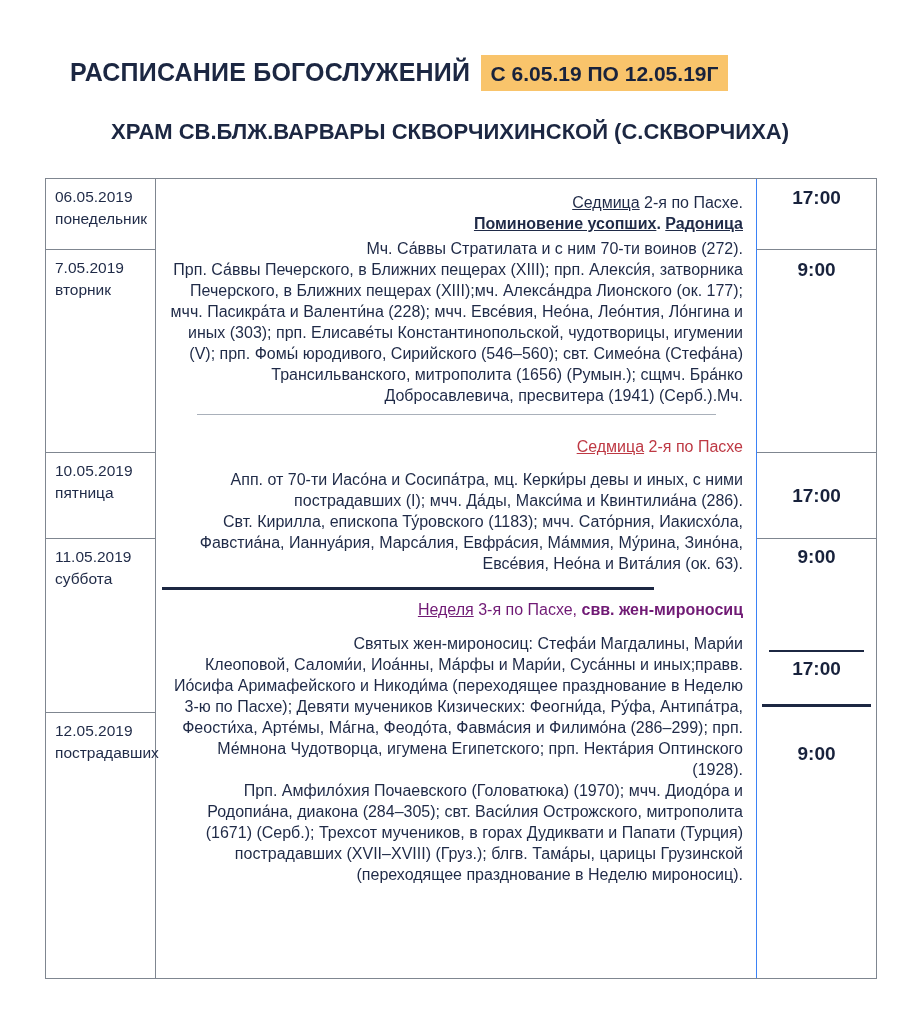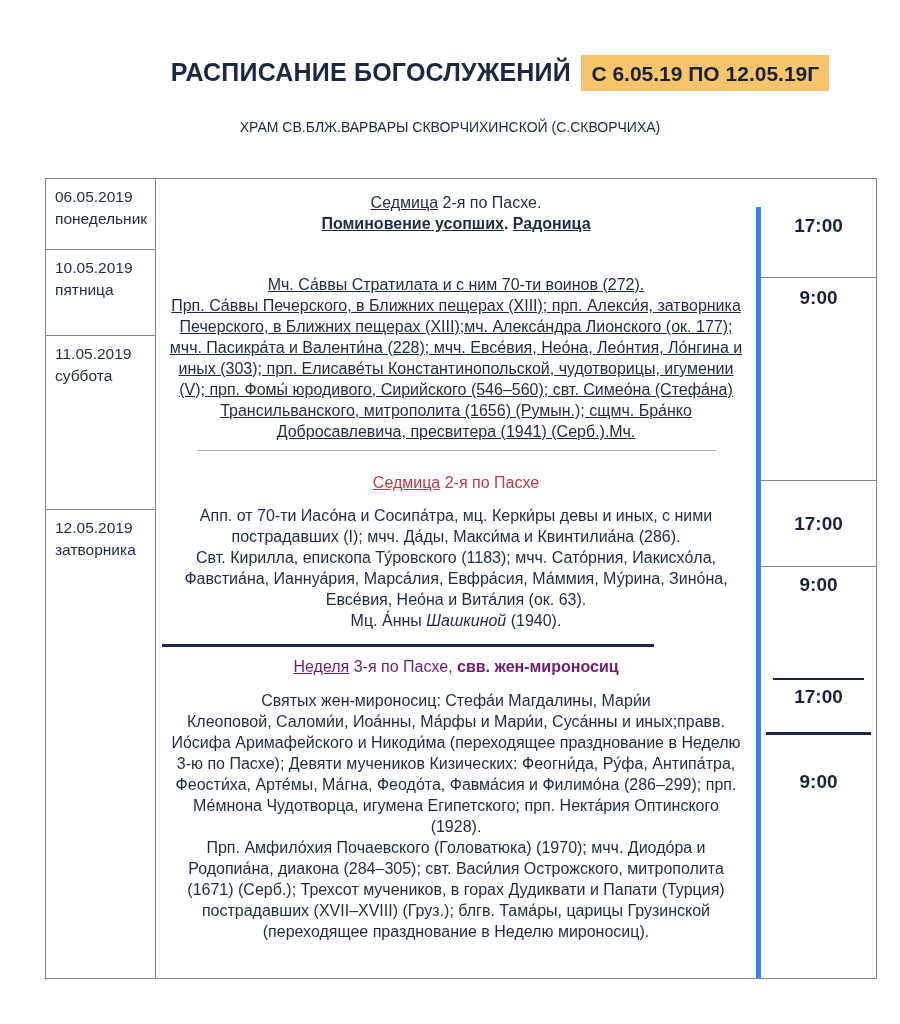--- a/index.html
+++ b/index.html
@@ -3,57 +3,57 @@
 <meta charset="utf-8">
 <style>
   * { margin:0; padding:0; box-sizing:border-box; }
   html,body { background:#ffffff; }
   .page {
     position:relative; width:900px; height:1024px; background:#ffffff;
     font-family:"Liberation Sans","DejaVu Sans",sans-serif;
     color:#1F2A47; overflow:hidden;
   }
   
-  .title-row { margin-top:58px; padding-left:100px; text-align:center; white-space:nowrap; }
+  .title-row { margin-top:58px; padding-left:70px; white-space:nowrap; }
   .title { font-size:25px; font-weight:bold; color:#1C2742; letter-spacing:.2px; }
   .date-range {
     font-size:21px; font-weight:bold; color:#18223C;
     background:#F9C46B; padding:7px 10px 6px 10px; margin-left:6px;
   }
-  .subtitle { margin-top:32px; text-align:center; font-size:14px; font-weight:normal; color:#1C2742; }
+  .subtitle { margin-top:32px; text-align:center; font-size:22px; font-weight:bold; color:#1C2742; }
   
   .table {
     position:absolute; left:45px; top:178px; width:832px; height:801px;
     border:1px solid #7F8690; display:flex; flex-direction:row; overflow:hidden;
   }
   .col { height:100%; }
   .col-dates { width:110px; border-right:1px solid #7F8690; display:flex; flex-direction:column; }
-  .col-content { flex:1; padding:0 13px; text-align:center; font-size:16px; line-height:21px; }
-  .col-times { width:120px; border-left:5px solid #3b82f6; display:flex; flex-direction:column;margin-top:28px; }
+  .col-content { flex:1; padding:0 13px; text-align:right; font-size:16px; line-height:21px; }
+  .col-times { width:120px; border-left:1px solid #3b82f6; display:flex; flex-direction:column; }
   
   .dcell { padding:7px 9px; font-size:15.5px; line-height:22px; border-bottom:1px solid #7F8690; }
   .d1 { height:71px; } .d2 { height:203px; } .d3 { height:86px; } .d4 { height:174px; }
   .d5 { flex:1; border-bottom:none; }
   
   .tcell { border-bottom:1px solid #7F8690; text-align:center; font-size:19px; font-weight:bold; color:#18223C; }
   .t1 { height:71px; padding-top:8px; }
   .t2 { height:203px; padding-top:9px; }
   .t3 { height:86px; display:flex; align-items:center; justify-content:center; }
   .t4 { flex:1; border-bottom:none; position:relative; }
   .t4 .time-a { position:absolute; top:7px; left:0; width:100%; }
   .t4 .line-thin  { position:absolute; top:111px; left:12px; right:12px; border-top:2px solid #1C2742; }
   .t4 .time-b { position:absolute; top:119px; left:0; width:100%; }
   .t4 .line-thick { position:absolute; top:165px; left:5px; right:5px; border-top:3px solid #1C2742; }
   .t4 .time-c { position:absolute; top:204px; left:0; width:100%; }
   
   .u { text-decoration:underline; }
   .b { font-weight:bold; }
   .i { font-style:italic; }
   .mon-block { margin-top:13px; }
-  .tue-block { margin-top:40px;text-decoration:underline; }
+  .tue-block { margin-top:4px; }
   .hr-thin  { margin:8px auto 0 auto; width:519px; border-top:1px solid #A9B0BA; height:0; }
   .red-h { color:#BE3944; margin-top:21px; }
   .red-h .u { text-decoration:underline; }
   .fri-p { margin-top:12px; }
   .thick-sep { margin-top:13px; margin-left:-7px; width:492px; border-top:3px solid #1C2742; height:0; }
   .red-h2 { color:#701a75; margin-top:9px; }
   .sun-p1 { margin-top:13px; }
 </style>
 </head>
 <body>
@@ -67,31 +67,35 @@
 
   <div class="subtitle">ХРАМ СВ.БЛЖ.ВАРВАРЫ СКВОРЧИХИНСКОЙ (С.СКВОРЧИХА)</div>
 
   <div class="table">
 
     <div class="col col-dates">
       <div class="dcell d1">
         <div>06.05.2019</div>
         <div>понедельник</div>
       </div>
+      <div class="dcell d2">
+        <div>7.05.2019</div>
+        <div>вторник</div>
+      </div>
       <div class="dcell d3">
         <div>10.05.2019</div>
         <div>пятница</div>
       </div>
       <div class="dcell d4">
         <div>11.05.2019</div>
         <div>суббота</div>
       </div>
       <div class="dcell d5">
         <div>12.05.2019</div>
-        <div>затворника</div>
+        <div>пострадавших</div>
       </div>
     </div>
 
     <div class="col col-content">
 
       <div class="mon-block">
         <div><span class="u">Седмица</span><span> 2-я по Пасхе.</span></div>
         <div class="b"><span class="u">Поминовение усопших</span><span>. </span><span class="u">Радоница</span></div>
       </div>
 
@@ -101,21 +105,20 @@
       </div>
 
       <div class="hr-thin"></div>
 
       <div class="red-h"><span class="u">Седмица</span><span> 2-я по Пасхе</span></div>
 
       <div class="fri-p">Апп. от 70-ти Иасо́на и Сосипа́тра, мц. Керки́ры девы и иных, с ними пострадавших (I); мчч. Да́ды, Макси́ма и Квинтилиа́на (286).</div>
 
       <div>
         <div>Свт. Кирилла, епископа Ту́ровского (1183); мчч. Сато́рния, Иакисхо́ла, Фавстиа́на, Ианнуа́рия, Марса́лия, Евфра́сия, Ма́ммия, Му́рина, Зино́на, Евсе́вия, Нео́на и Вита́лия (ок. 63).</div>
-        <div><span>Мц. А́нны </span><span class="i">Шашкиной</span><span> (1940).</span></div>
       </div>
 
       <div class="thick-sep"></div>
 
       <div class="red-h2"><span class="u">Неделя</span><span> 3-я по Пасхе, </span><span class="b">свв. жен-мироносиц</span></div>
 
       <div class="sun-p1">
         <div>Святых жен-мироносиц: Стефа́и Магдалины, Мари́и</div>
         <div>Клеоповой, Саломи́и, Иоа́нны, Ма́рфы и Мари́и, Суса́нны и иных;правв. Ио́сифа Аримафейского и Никоди́ма (переходящее празднование в Неделю 3-ю по Пасхе); Девяти мучеников Кизических: Феогни́да, Ру́фа, Антипа́тра, Феости́ха, Арте́мы, Ма́гна, Феодо́та, Фавма́сия и Филимо́на (286–299); прп. Ме́мнона Чудотворца, игумена Египетского; прп. Некта́рия Оптинского (1928).</div>
         <div>Прп. Амфило́хия Почаевского (Головатюка) (1970); мчч. Диодо́ра и Родопиа́на, диакона (284–305); свт. Васи́лия Острожского, митрополита (1671) (Серб.); Трехсот мучеников, в горах Дудиквати и Папати (Турция) пострадавших (XVII–XVIII) (Груз.); блгв. Тама́ры, царицы Грузинской (переходящее празднование в Неделю мироносиц).</div>

